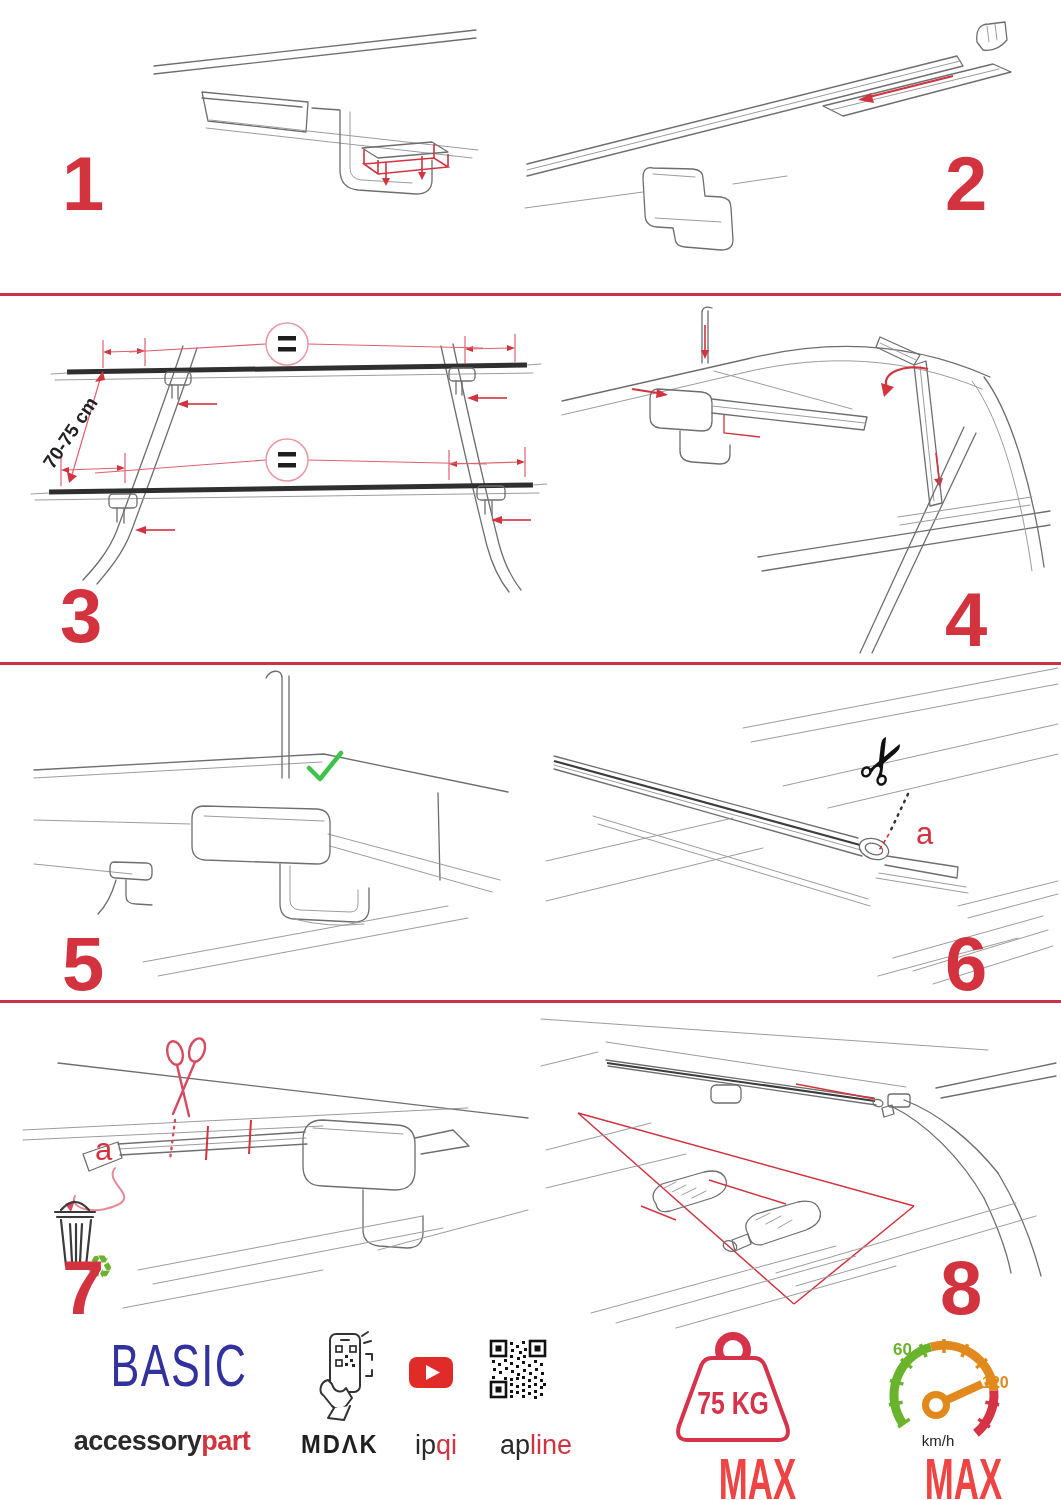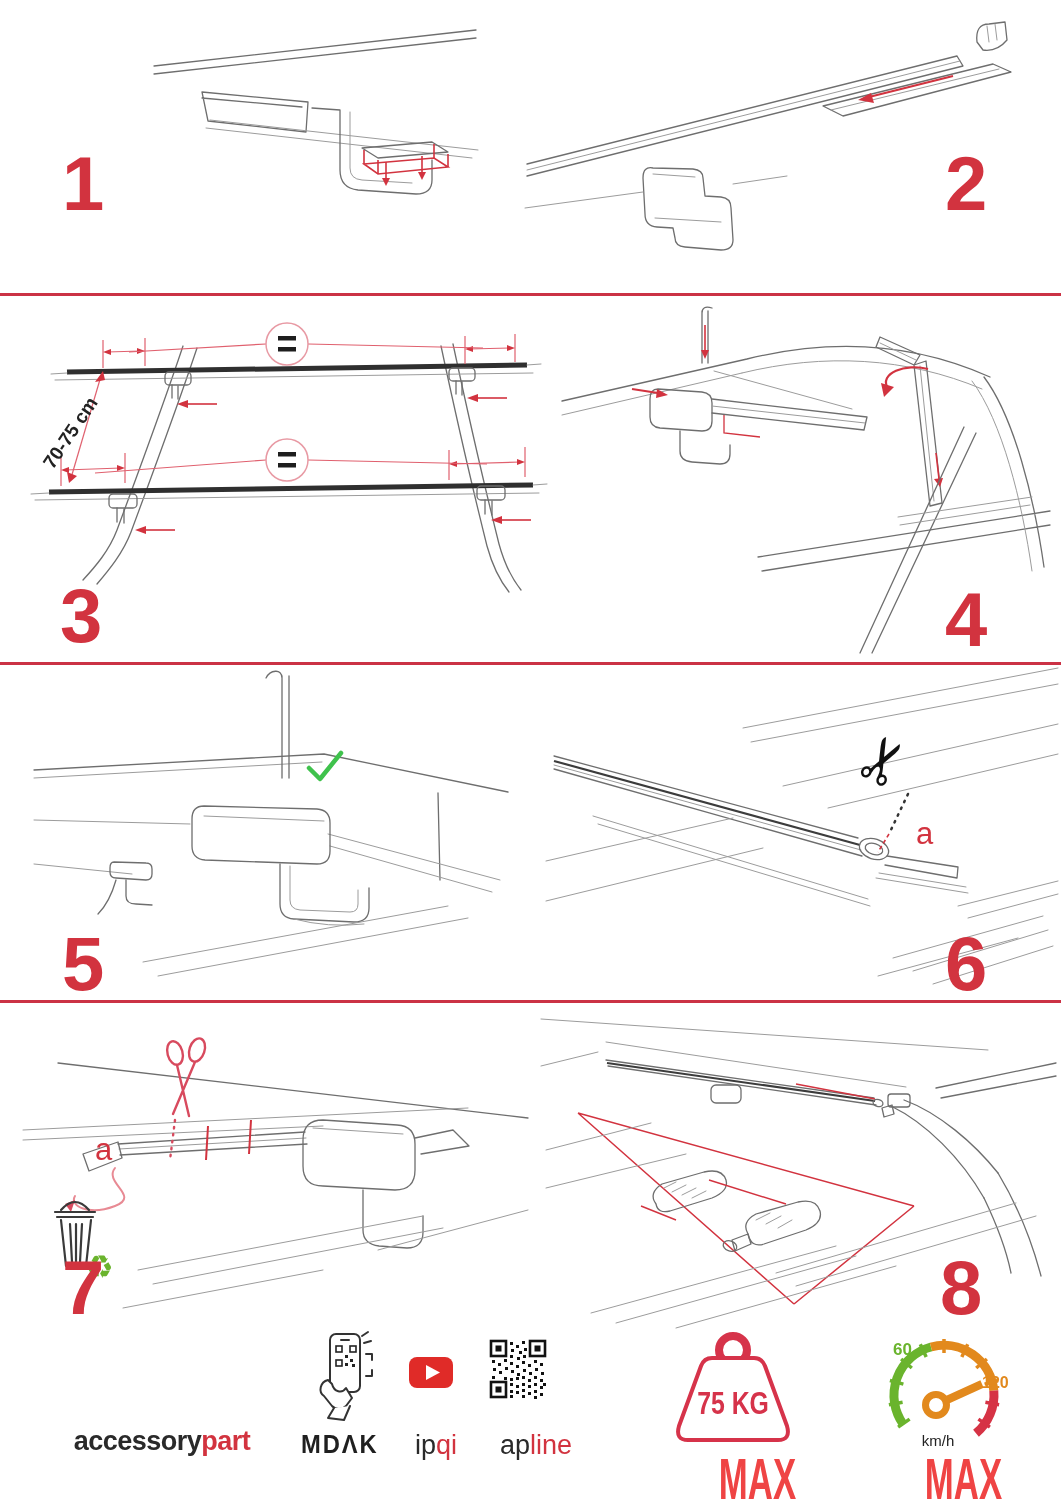--- a/index.html
+++ b/index.html
@@ -270,20 +270,23 @@
       <path class="s" d="M212,226 Q205,214 220,206 L262,194 Q280,190 284,203 Q287,215 270,222 L228,236 Q215,240 212,226 Z"></path>
       <path class="thin" d="M220,212 L234,205 M230,216 L245,208 M242,220 L256,212"></path>
       <path class="s" d="M196,232 L212,226 L215,236 L199,243 Z"></path>
       <ellipse class="s" cx="194" cy="238" rx="5" ry="7" transform="rotate(-70 194 238)"></ellipse>
       <path class="r" d="M173,172 L250,196" style="stroke-width:1.4"></path>
     </g>
     <path class="thin" d="M10,142 L115,115 M10,180 L150,146 M55,305 L300,238 M80,315 L320,248 M140,320 L360,258 M240,265 L480,195 M260,278 L500,208"></path>
   </svg>
   <div class="stepnum" style="left:940px;top:1250px">8</div>
 
+  <div class="basic-title">
+    <span class="cond" style="transform:scaleX(.72)">BASIC</span>
+  </div>
   <div class="wordmark">
     <span class="wm-black">accessory</span><span class="wm-red">part</span>
   </div>
 
   <svg class="ill" style="left:316px;top:1330px" width="58" height="92" viewBox="0 0 58 92">
     <g stroke="#333" stroke-width="2" fill="none" stroke-linecap="round" stroke-linejoin="round">
       <rect x="14" y="4" width="30" height="58" rx="6" fill="#fff"></rect>
       <path d="M25,10 L33,10"></path>
       <path d="M46,6 L52,2 M48,13 L55,11"></path>
       <path d="M50,24 L56,24 L56,30 M56,40 L56,46 L50,46"></path>

